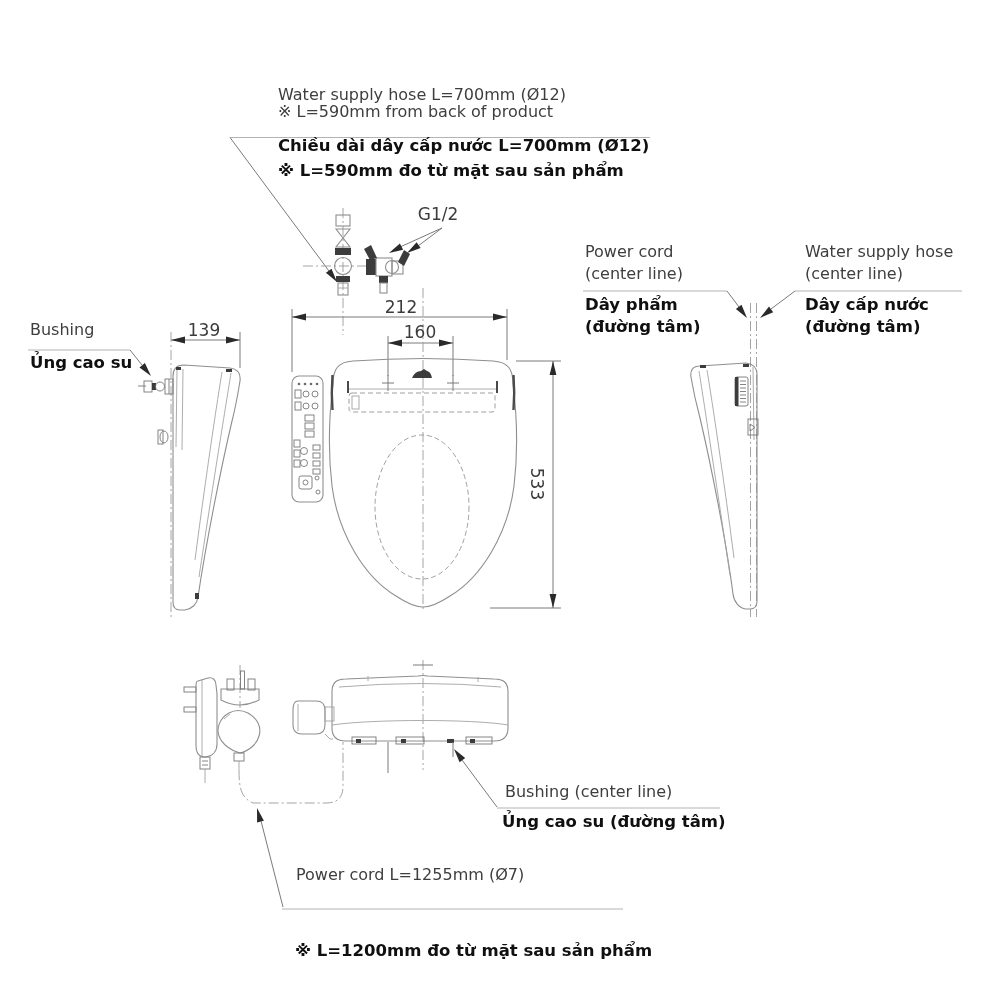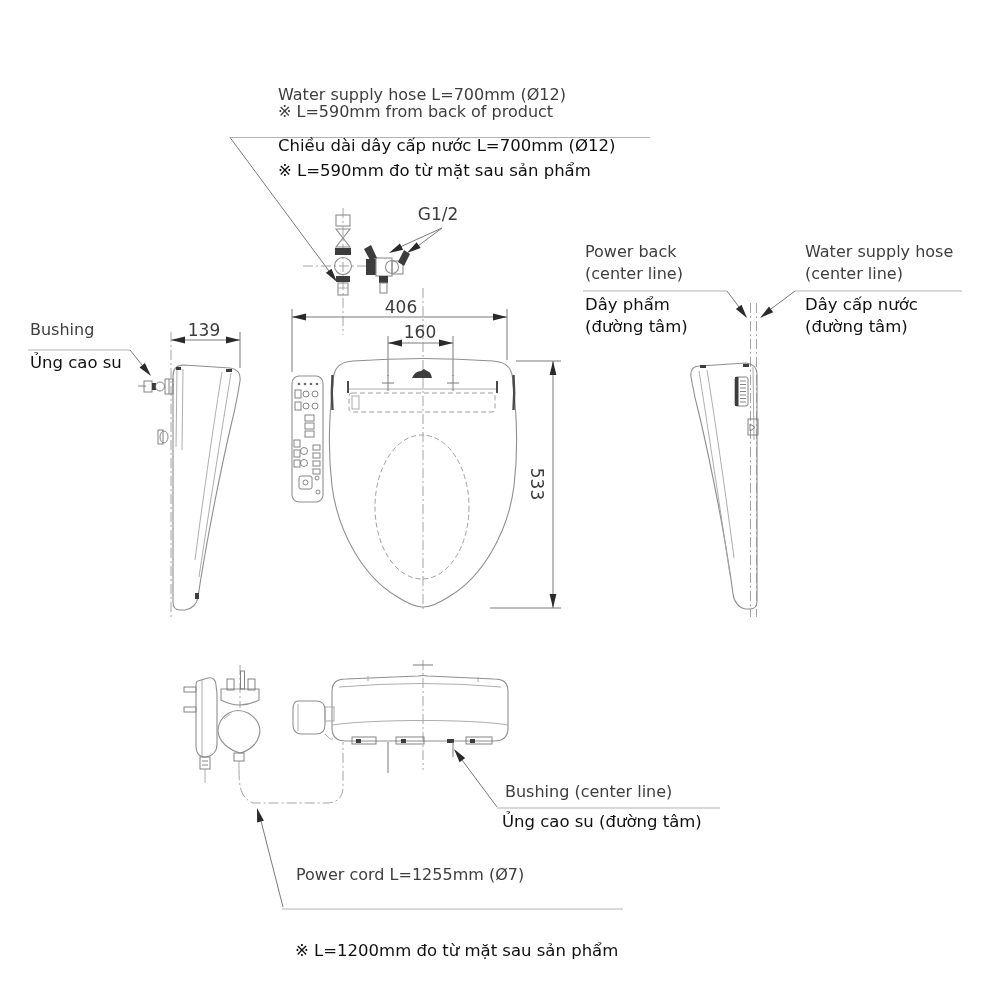--- a/index.html
+++ b/index.html
@@ -1,21 +1,21 @@
 <!DOCTYPE html>
 <html><head>
 <meta charset="utf-8">
 <style>
   html,body{margin:0;padding:0;background:#fff;}
   .canvas{position:relative;width:1000px;height:1000px;background:#ffffff;overflow:hidden;
           font-family:"DejaVu Sans","Liberation Sans",sans-serif;margin-top:20px;}
   svg.draw{position:absolute;left:0;top:0;}
   .txt{position:absolute;white-space:nowrap;line-height:22px;}
   .en{color:#3e3e3e;font-size:16px;}
-  .vi{color:#101010;font-size:16.5px;font-weight:normal;}
+  .vi{color:#101010;font-size:16.5px;font-weight:bold;}
   .dim{color:#3c3c3c;font-size:17px;text-align:center;width:60px;}
   .outline{fill:none;stroke:#8f8f8f;stroke-width:1.1;}
   .outline2{fill:none;stroke:#a3a3a3;stroke-width:0.9;}
   .darkline{fill:none;stroke:#4a4a4a;stroke-width:1.2;}
   .dimline{fill:none;stroke:#7a7a7a;stroke-width:1;}
   .leader{fill:none;stroke:#b3b3b3;stroke-width:1;}
   .cline{fill:none;stroke:#9a9a9a;stroke-width:0.9;stroke-dasharray:10 3 2 3;}
   .dashed{fill:none;stroke:#949494;stroke-width:0.9;stroke-dasharray:5 3;}
   .arrow{fill:#2a2a2a;stroke:none;}
   .darkfill{fill:#3c3c3c;stroke:none;}
@@ -283,35 +283,35 @@
   </g>
 </svg>
 
 <div class="txt en" style="left:278px;top:64px">Water supply hose L=700mm (Ø12)</div>
 <div class="txt en" style="left:278px;top:81px">※ L=590mm from back of product</div>
 <div class="txt vi" style="left:278px;top:115px">Chiều dài dây cấp nước L=700mm (Ø12)</div>
 <div class="txt vi" style="left:278px;top:140px">※ L=590mm đo từ mặt sau sản phẩm</div>
 
 <div class="txt dim" style="left:413px;top:183px;width:50px">G1/2</div>
 
-<div class="txt en" style="left:585px;top:221px">Power back</div>
+<div class="txt en" style="left:585px;top:221px">Power cord</div>
 <div class="txt en" style="left:585px;top:243px">(center line)</div>
 <div class="txt vi" style="left:585px;top:274px">Dây phẩm</div>
 <div class="txt vi" style="left:585px;top:296px">(đường tâm)</div>
 
 <div class="txt en" style="left:805px;top:221px">Water supply hose</div>
 <div class="txt en" style="left:805px;top:243px">(center line)</div>
 <div class="txt vi" style="left:805px;top:274px">Dây cấp nước</div>
 <div class="txt vi" style="left:805px;top:296px">(đường tâm)</div>
 
 <div class="txt en" style="left:30px;top:299px">Bushing</div>
 <div class="txt vi" style="left:30px;top:332px">Ủng cao su</div>
 
 <div class="txt dim" style="left:174px;top:299px">139</div>
-<div class="txt dim" style="left:371px;top:276px">406</div>
+<div class="txt dim" style="left:371px;top:276px">212</div>
 <div class="txt dim" style="left:390px;top:301px">160</div>
 <div class="txt dim" style="left:507px;top:453px;transform:rotate(90deg)">533</div>
 
 <div class="txt en" style="left:505px;top:761px">Bushing (center line)</div>
 <div class="txt vi" style="left:502px;top:791px">Ủng cao su (đường tâm)</div>
 
 <div class="txt en" style="left:296px;top:844px">Power cord L=1255mm (Ø7)</div>
 <div class="txt vi" style="left:295px;top:920px">※ L=1200mm đo từ mặt sau sản phẩm</div>
 
 </div>

